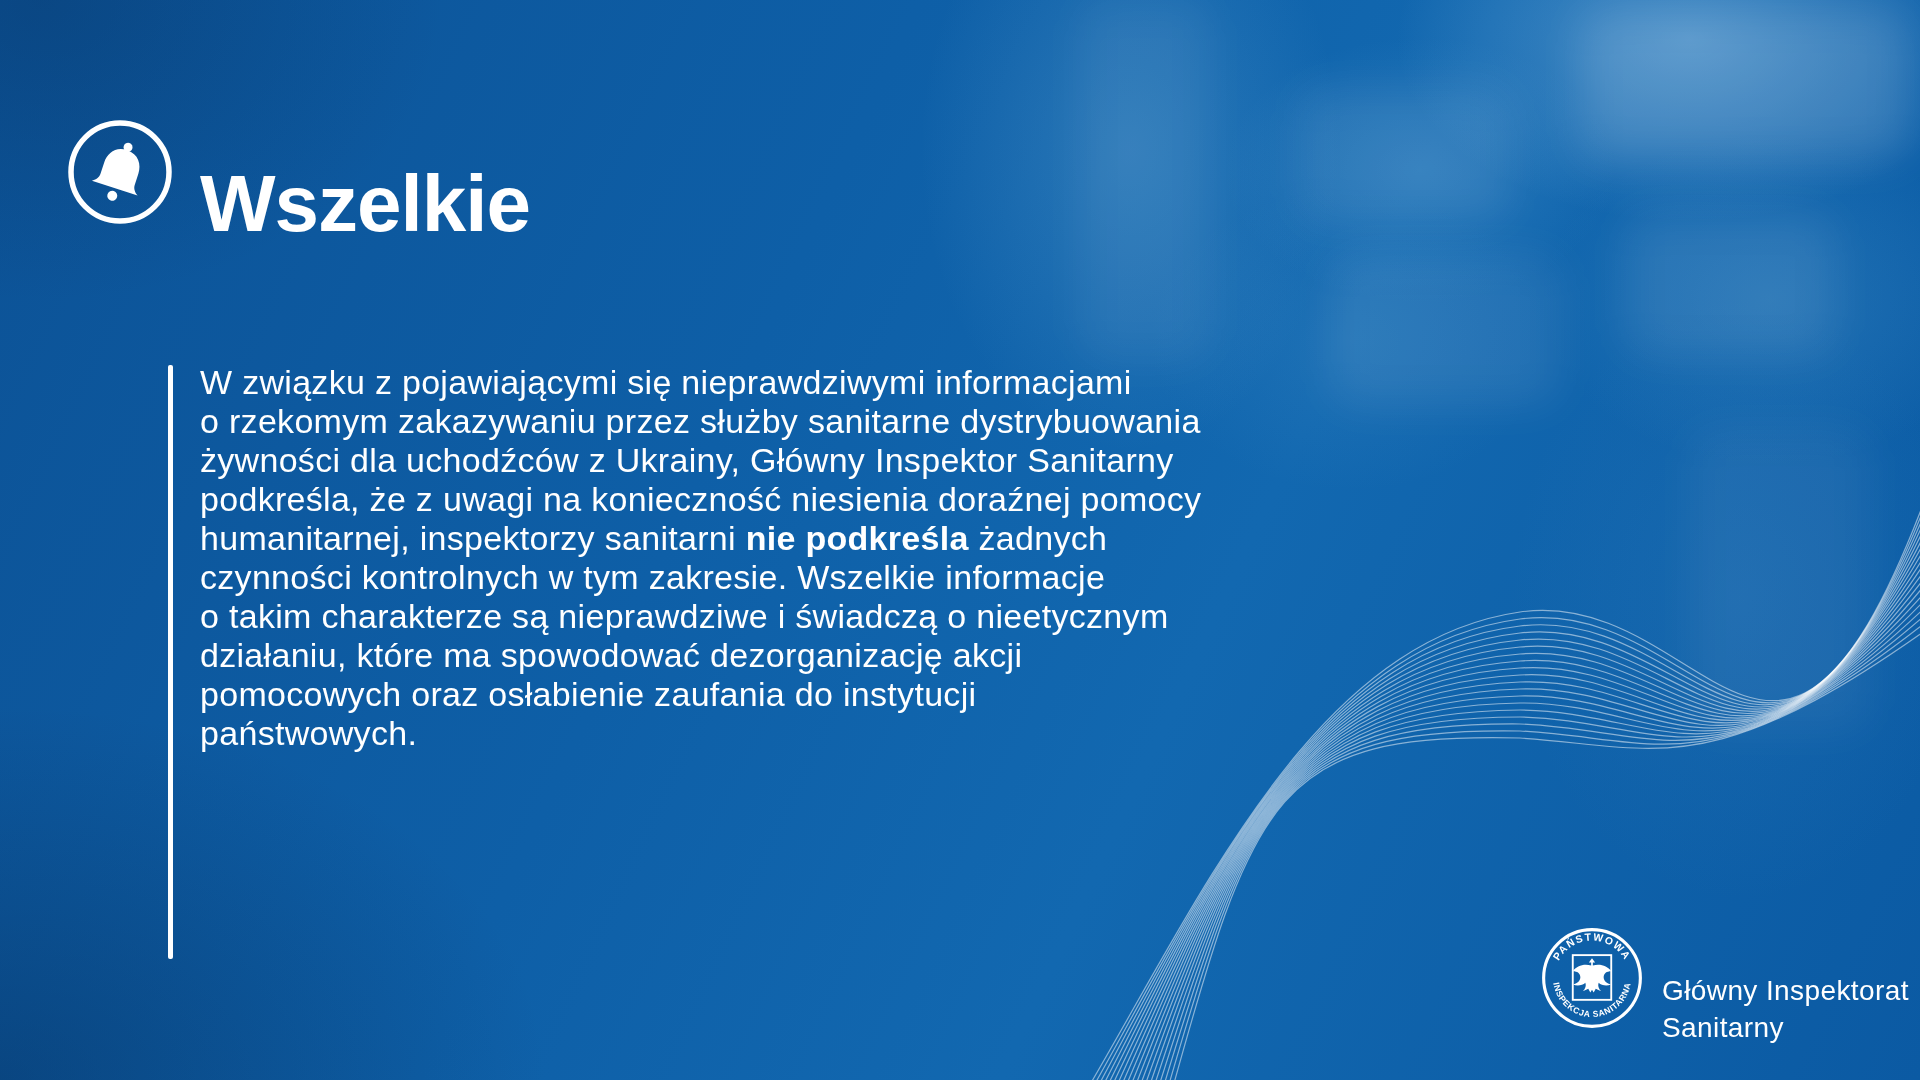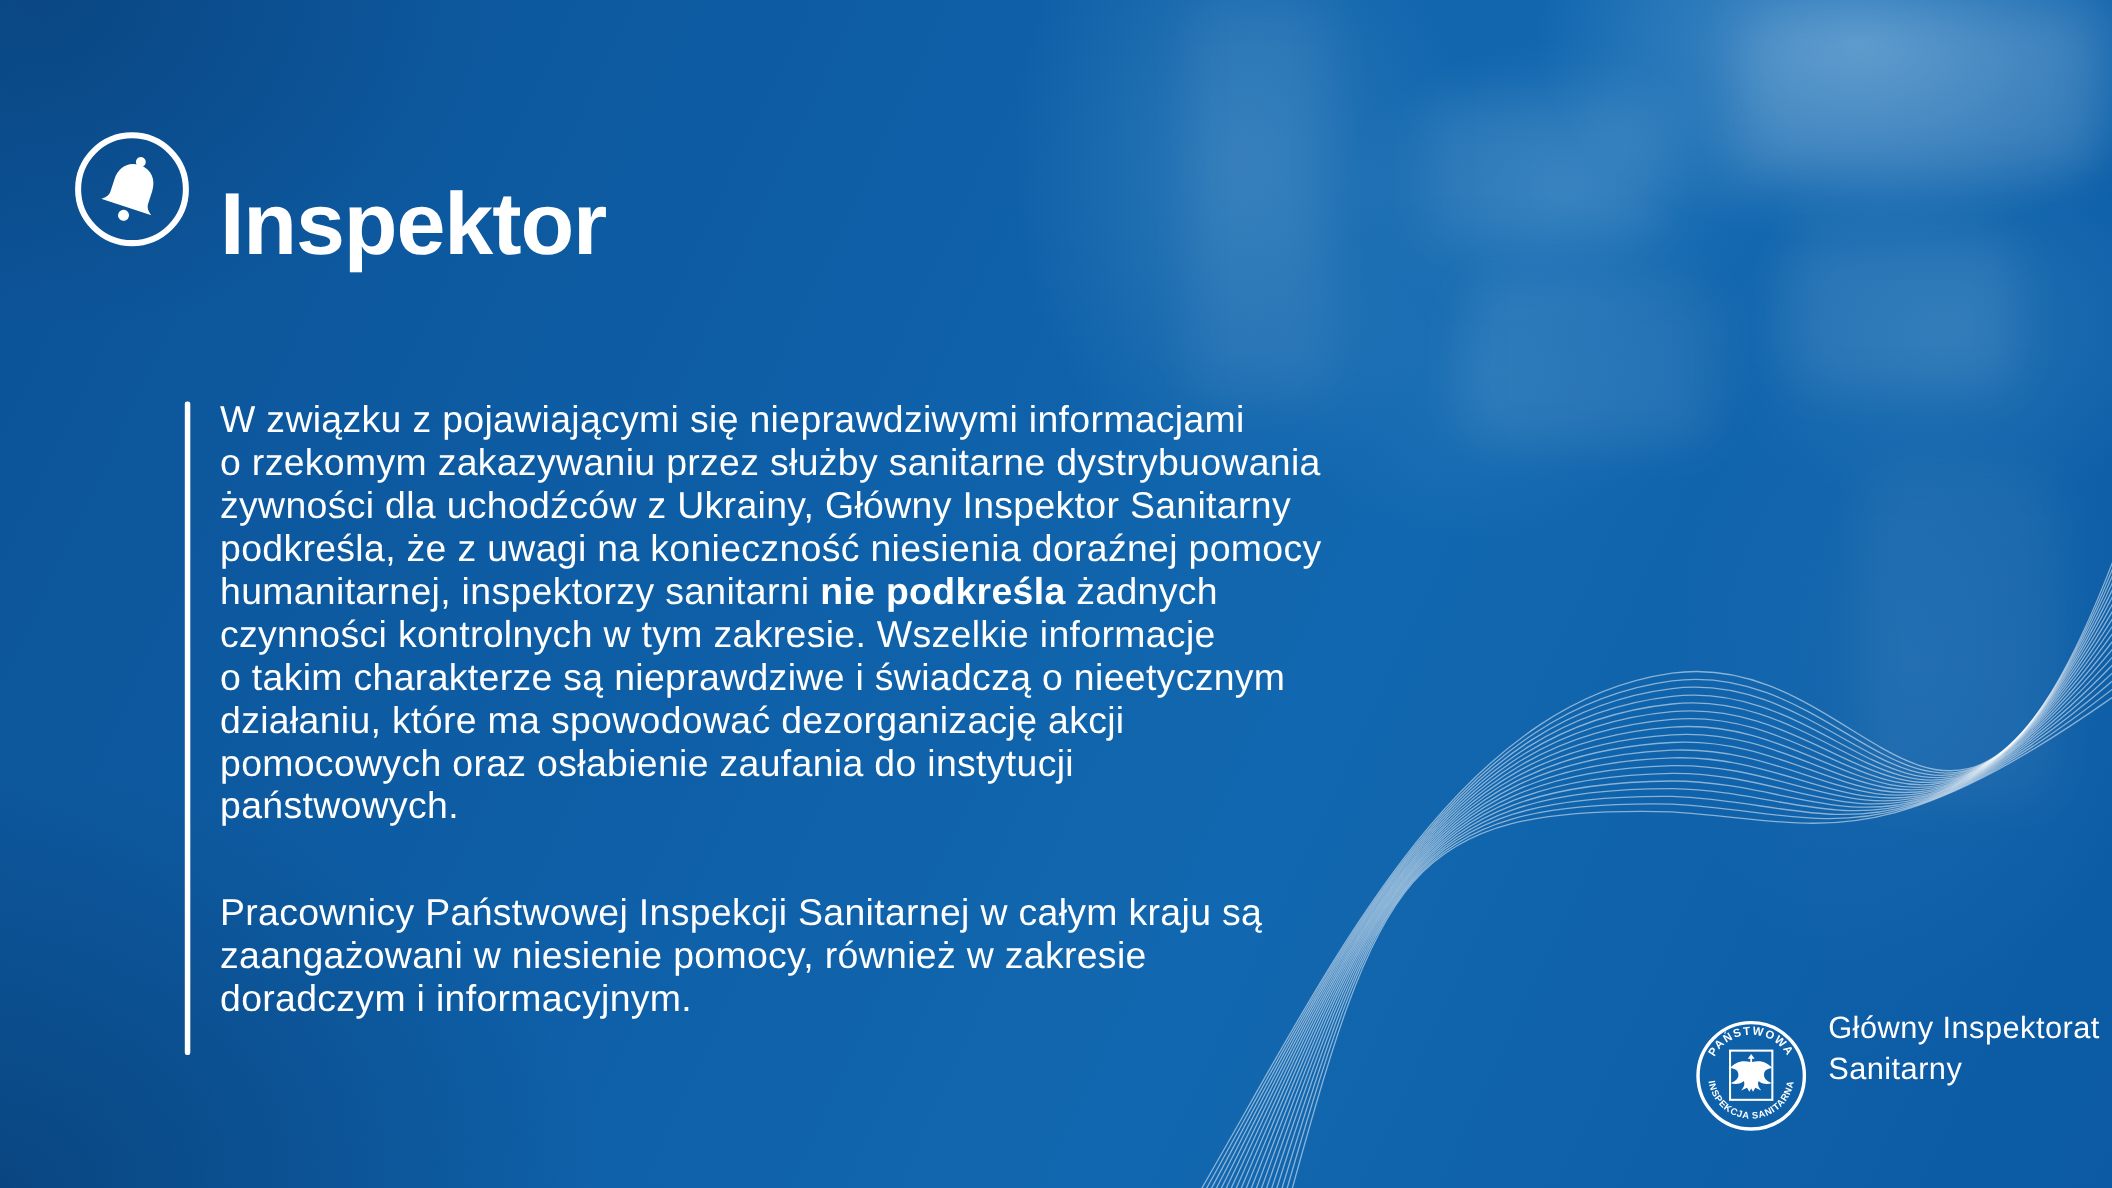--- a/index.html
+++ b/index.html
@@ -21,21 +21,21 @@
   .bell-badge{position:absolute;left:66px;top:118px;width:108px;height:108px;}
   .title{position:absolute;left:200px;top:104px;font-size:80px;font-weight:700;letter-spacing:-1px;line-height:92px;}
   .subtitle{position:absolute;left:202px;top:196px;font-size:44px;font-weight:400;line-height:57px;white-space:pre-line;letter-spacing:.5px;}
   .announcement{position:absolute;left:168px;top:363px;width:1050px;}
   .accent-bar{position:absolute;left:0;top:2px;width:5px;height:594px;background:#ffffff;border-radius:2px;}
   .body-text{margin:0 0 0 32px;font-size:34px;line-height:39px;letter-spacing:.3px;white-space:pre-line;font-weight:400;}
   .body-text strong{font-weight:700;}
   .para2{margin-top:58px;}
   .waves{position:absolute;left:0;top:0;width:1920px;height:1080px;pointer-events:none;}
   .org-seal{position:absolute;left:1540px;top:926px;width:104px;height:104px;}
-  .org-name{position:absolute;left:1662px;top:916px;font-size:28px;line-height:37px;white-space:pre-line;letter-spacing:.4px;font-weight:400;}
+  .org-name{position:absolute;left:1662px;top:972px;font-size:28px;line-height:37px;white-space:pre-line;letter-spacing:.4px;font-weight:400;}
 </style>
 </head>
 <body>
 
 <div class="canvas">
 
   <div class="patch" style="left:1300px;top:90px;width:210px;height:130px;"></div>
   <div class="patch" style="left:1580px;top:10px;width:330px;height:150px;background:rgba(255,255,255,.12);"></div>
   <div class="patch" style="left:1330px;top:255px;width:230px;height:150px;"></div>
   <div class="patch" style="left:1625px;top:215px;width:210px;height:140px;"></div>
@@ -68,37 +68,34 @@
     <svg viewBox="0 0 108 108" width="108" height="108">
       <circle cx="54" cy="54" r="49" fill="none" stroke="#ffffff" stroke-width="5.5"></circle>
       <g transform="rotate(18 54 54)" fill="#ffffff">
         <circle cx="54" cy="28" r="4.5"></circle>
         <path d="M54 31 C42 31 36 40 36 50 L36 62 C36 66 33 69 30 71 L78 71 C75 69 72 66 72 62 L72 50 C72 40 66 31 54 31 Z"></path>
         <circle cx="54" cy="79" r="5"></circle>
       </g>
     </svg>
   </div>
 
-  <h1 class="title">Inspektor</h1>
+  <h1 class="title">Wszelkie</h1>
 
   <div class="announcement">
     <div class="accent-bar"></div>
     <p class="body-text"><span>W związku z pojawiającymi się nieprawdziwymi informacjami
 o rzekomym zakazywaniu przez służby sanitarne dystrybuowania
 żywności dla uchodźców z Ukrainy, Główny Inspektor Sanitarny
 podkreśla, że z uwagi na konieczność niesienia doraźnej pomocy
 humanitarnej, inspektorzy sanitarni </span><strong>nie podkreśla</strong><span> żadnych
 czynności kontrolnych w tym zakresie. Wszelkie informacje
 o takim charakterze są nieprawdziwe i świadczą o nieetycznym
 działaniu, które ma spowodować dezorganizację akcji
 pomocowych oraz osłabienie zaufania do instytucji
 państwowych.</span></p>
-    <p class="body-text para2">Pracownicy Państwowej Inspekcji Sanitarnej w całym kraju są
-zaangażowani w niesienie pomocy, również w zakresie
-doradczym i informacyjnym.</p>
   </div>
 
   <svg class="org-seal" viewBox="0 0 100 100">
     <defs>
       <path id="arcTop" d="M 14,50 A 36,36 0 0 1 86,50"></path>
       <path id="arcBottom" d="M 12.5,50 A 37.5,37.5 0 0 0 87.5,50"></path>
     </defs>
     <circle cx="50" cy="50" r="46.5" fill="none" stroke="#ffffff" stroke-width="3"></circle>
     <text font-size="10" font-weight="700" fill="#ffffff" letter-spacing="1.4">
       <textPath href="#arcTop" startOffset="50%" text-anchor="middle">PAŃSTWOWA</textPath>

